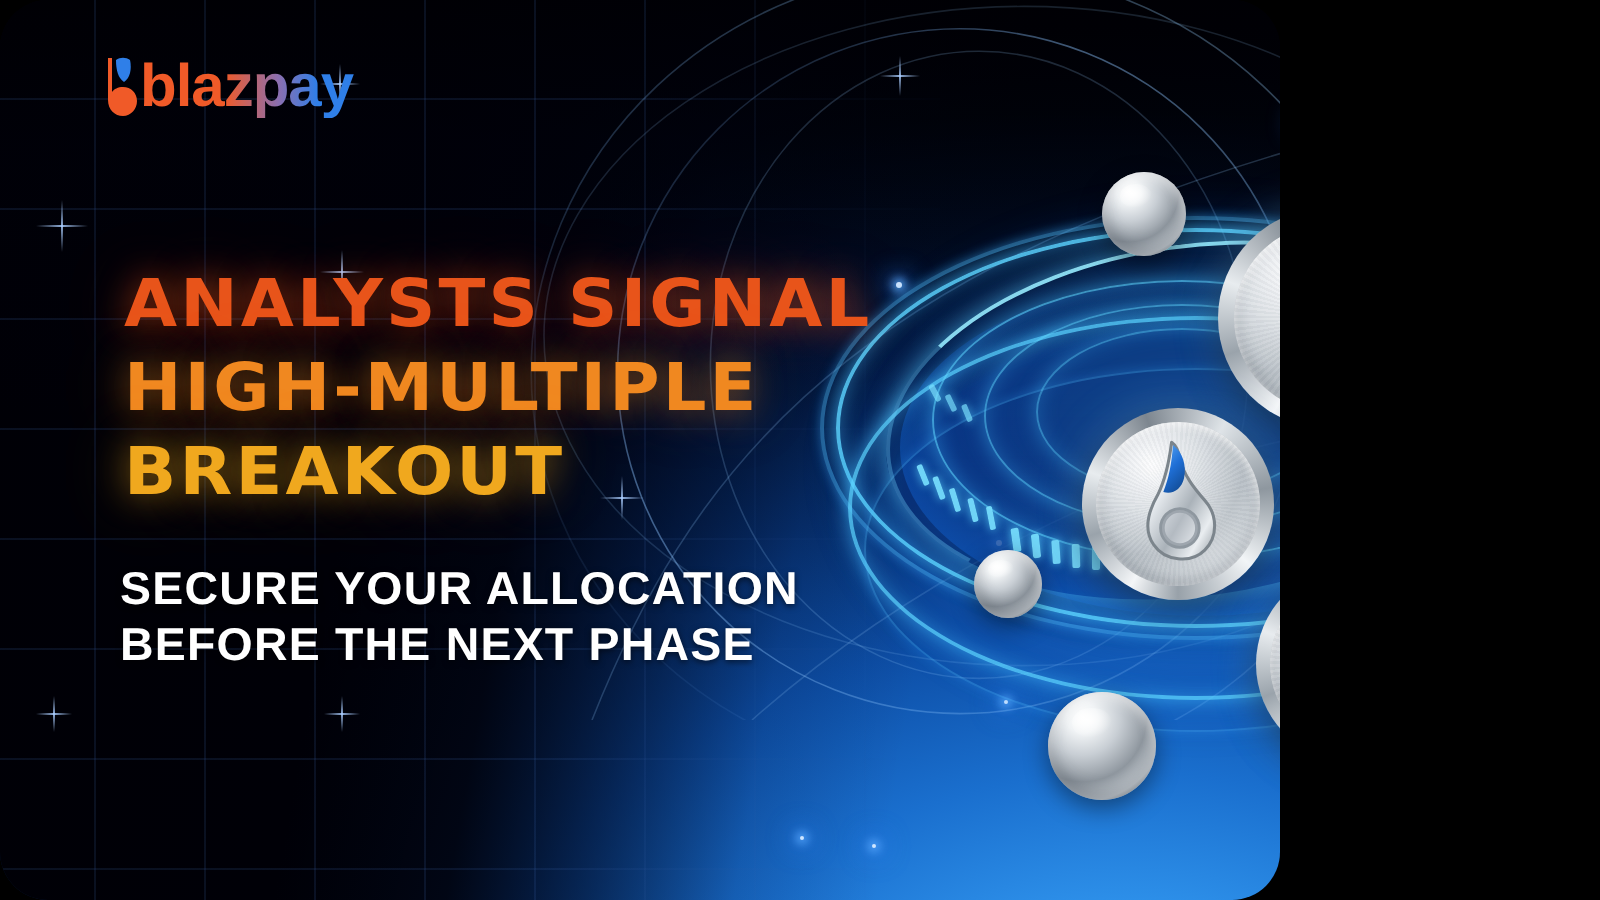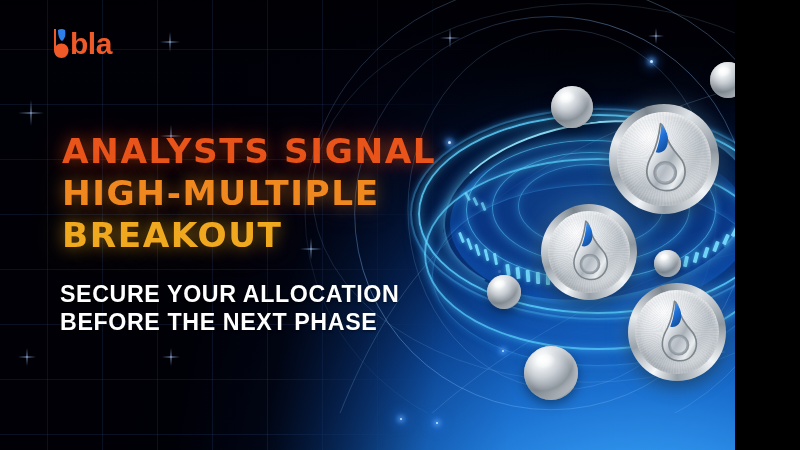--- a/index.html
+++ b/index.html
@@ -1,23 +1,24 @@
 <!DOCTYPE html>
 <html><head>
 <meta charset="utf-8">
 <style>
   html,body{margin:0;padding:0;background:#000;}
   *{box-sizing:border-box;}
 
   .banner{
     position:relative;
-    width:735px;height:450px;
+    width:640px;height:450px;
     overflow:hidden;
     background:#000008;
     font-family:"Liberation Sans", sans-serif;
+    border-radius:24px;
   }
 
   
   .bg-base{
     position:absolute;inset:0;
     background:
       radial-gradient(120% 115% at 88% 118%, #53b4f6 0%, #2f93ec 14%, #1a6fce 28%, #0d4ea6 42%, #07306f 56%, #031a42 68%, #010c22 80%, #000309 92%, #000006 100%);
   }
   .bg-dark-left{
     position:absolute;inset:0;
@@ -336,20 +337,21 @@
   </div>
 
   <div class="logo">
     <span class="mark">
       <svg viewBox="0 0 34 62">
         <path d="M4 2 L4 44 C4 54 11 60 19 60 C27 60 33 53 33 45 C33 37 27 31 19 31 C14 31 10 33 8 36 L8 2 Z" fill="#f05a28"></path>
         <path d="M12 4 C12 14 14 22 20 26 C26 22 28 13 26 4 C22 1 16 1 12 4 Z" fill="#2f7fe8"></path>
       </svg>
     </span>
     <span class="t1">bla</span>
+      <span class="t2">zpay</span>
   </div>
 
   <div class="headline">
     <span class="ln l1">ANALYSTS SIGNAL</span>
     <span class="ln l2">HIGH-MULTIPLE</span>
     <span class="ln l3">BREAKOUT</span>
   </div>
 
   <div class="subhead">
     <span class="ln">SECURE YOUR ALLOCATION</span>

